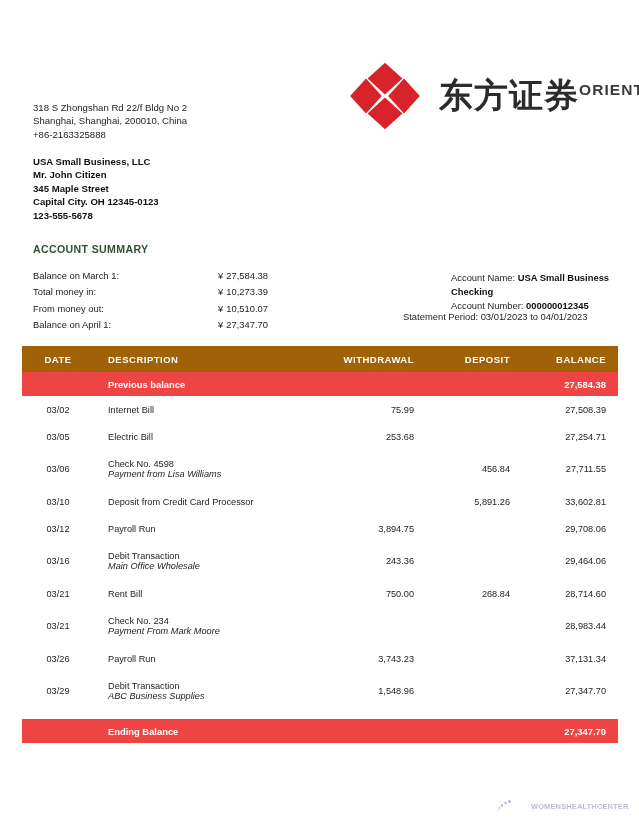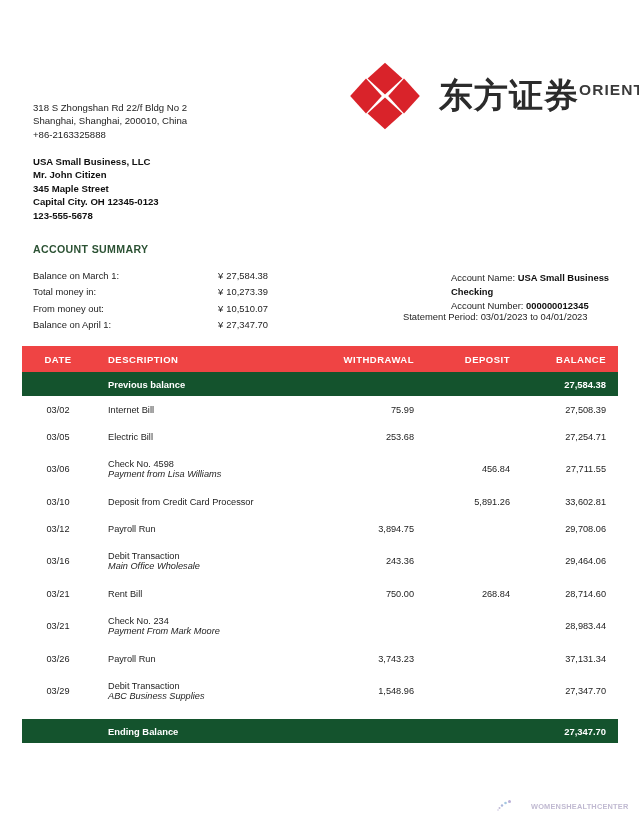--- a/index.html
+++ b/index.html
@@ -156,37 +156,37 @@
     font-size: 9.2px;
   }
 
   .txn col.c-date { width: 72px; }
   .txn col.c-desc { width: 222px; }
   .txn col.c-wd   { width: 114px; }
   .txn col.c-dep  { width: 96px; }
   .txn col.c-bal  { width: 92px; }
 
   .txn thead th {
-    background: #ef4444;
+    background: #a16207;
     color: #ffffff;
     font-size: 9.5px;
     font-weight: bold;
     letter-spacing: 0.5px;
     height: 26px;
     padding: 0 0 0 0;
     vertical-align: middle;
   }
   .txn thead th.h-date { text-align: center; }
   .txn thead th.h-desc { text-align: left; padding-left: 14px; }
   .txn thead th.h-wd,
   .txn thead th.h-dep { text-align: right; padding-right: 16px; }
   .txn thead th.h-bal { text-align: right; padding-right: 12px; }
 
   .band td {
-    background: #14532d;
+    background: #ef4444;
     color: #ffffff;
     font-weight: bold;
     font-size: 9.4px;
     height: 22px;
     vertical-align: middle;
   }
   .band td.b-desc { text-align: left; padding-left: 14px; }
   .band td.b-bal  { text-align: right; padding-right: 12px; }
 
   .txn tbody tr.row td {

